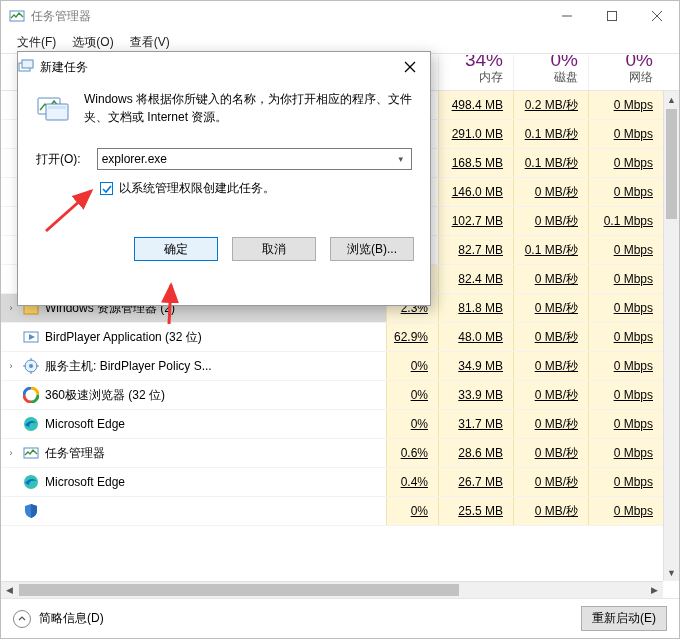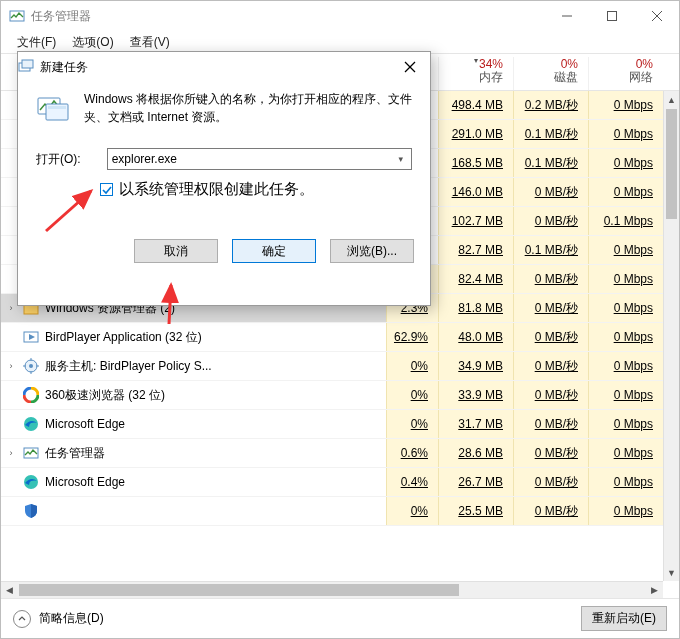--- a/index.html
+++ b/index.html
@@ -33,21 +33,21 @@
     display: flex; align-items: flex-end; height: 36px;
     border-bottom: 1px solid #e5e5e5; font-size: 12px; color: #333;
     padding-right: 16px;
   }
   .col-name { flex: 1; }
   .col-num {
     width: 60px; text-align: right; padding: 0 10px 4px 0; position: relative;
     border-left: 1px solid #f0f0f0;
   }
   .col-num.wide { width: 75px; }
-  .col-pct { font-size: 12px; color: #b91c1c; }
+  .col-pct { font-size: 19px; color: #701a75; }
   .col-label { font-size: 12px; color: #555; margin-top: -2px; }
   .sort-ind { position: absolute; top: -1px; left: 50%; transform: translateX(-50%); font-size: 8px; color: #555; }
   .rows { }
   .row {
     display: flex; align-items: center; height: 29px; font-size: 12px;
     border-bottom: 1px solid #f2f2f2; padding-right: 16px;
   }
   .row.selected { background: #d9d9d9; }
   .row .name-cell {
     flex: 1; display: flex; align-items: center; gap: 6px; padding-left: 4px;
@@ -99,27 +99,27 @@
   }
   .dlg-title {
     height: 30px; display:flex; align-items:center; font-size:12px; color:#000;
   }
   .dlg-title .spacer{flex:1;}
   .dlg-close { width:40px; height:30px; display:flex; align-items:center; justify-content:center;}
   .dlg-body { padding: 8px 18px 0 18px; font-size:12px; color:#000; }
   .dlg-row1 { display:flex; gap:14px; align-items:flex-start; }
   .dlg-icon { width:34px; height:34px; flex-shrink:0; }
   .dlg-desc { line-height: 1.5; }
-  .dlg-row2 { display:flex; align-items:center; gap:26px; margin-top: 22px;}
+  .dlg-row2 { display:flex; align-items:center; gap:16px; margin-top: 22px;}
   .combo {
     flex:1; height:22px; border:1px solid #7a7a7a; display:flex; align-items:center;
     padding: 0 4px; font-size:12px; position:relative; background:#fff;
   }
   .combo .combo-arrow { margin-left:auto; font-size:9px; color:#555; padding:0 4px;}
-  .dlg-row3 { display:flex; align-items:center; gap:6px; margin: 10px 0 0 64px; font-size:15px;}
+  .dlg-row3 { display:flex; align-items:center; gap:6px; margin: 10px 0 0 64px; font-size:12px;}
   .chk {
     width:13px; height:13px; border:1px solid #0078d7; display:flex; align-items:center; justify-content:center;
   }
   .chk svg { width:10px; height:10px; }
   .dlg-buttons {
     display:flex; gap:14px; justify-content:flex-end; align-items:center;
     padding: 0 16px; margin-top: 40px;
   }
   .dlg-btn {
     width: 84px; height: 24px; border:1px solid #adadad; background:#e1e1e1;
@@ -466,22 +466,22 @@
         <div class="chk">
           <svg viewBox="0 0 10 10">
               <polyline points="1,5 4,8 9,2" fill="none" stroke="#0078d7" stroke-width="1.6"></polyline>
             </svg>
         </div>
         <span>以系统管理权限创建此任务。</span>
       </div>
     </div>
 
     <div class="dlg-buttons">
+      <div class="dlg-btn primary">确定</div>
       <div class="dlg-btn">取消</div>
-      <div class="dlg-btn primary">确定</div>
       <div class="dlg-btn">浏览(B)...</div>
     </div>
   </div>
 
   <svg class="anno" style="left:40px; top:180px;" width="60" height="60">
     <defs>
         <marker id="ah1" markerWidth="8" markerHeight="8" refX="6" refY="3" orient="auto">
           <path d="M0,0 L7,3 L0,6 Z" fill="#e33"></path>
         </marker>
       </defs>

